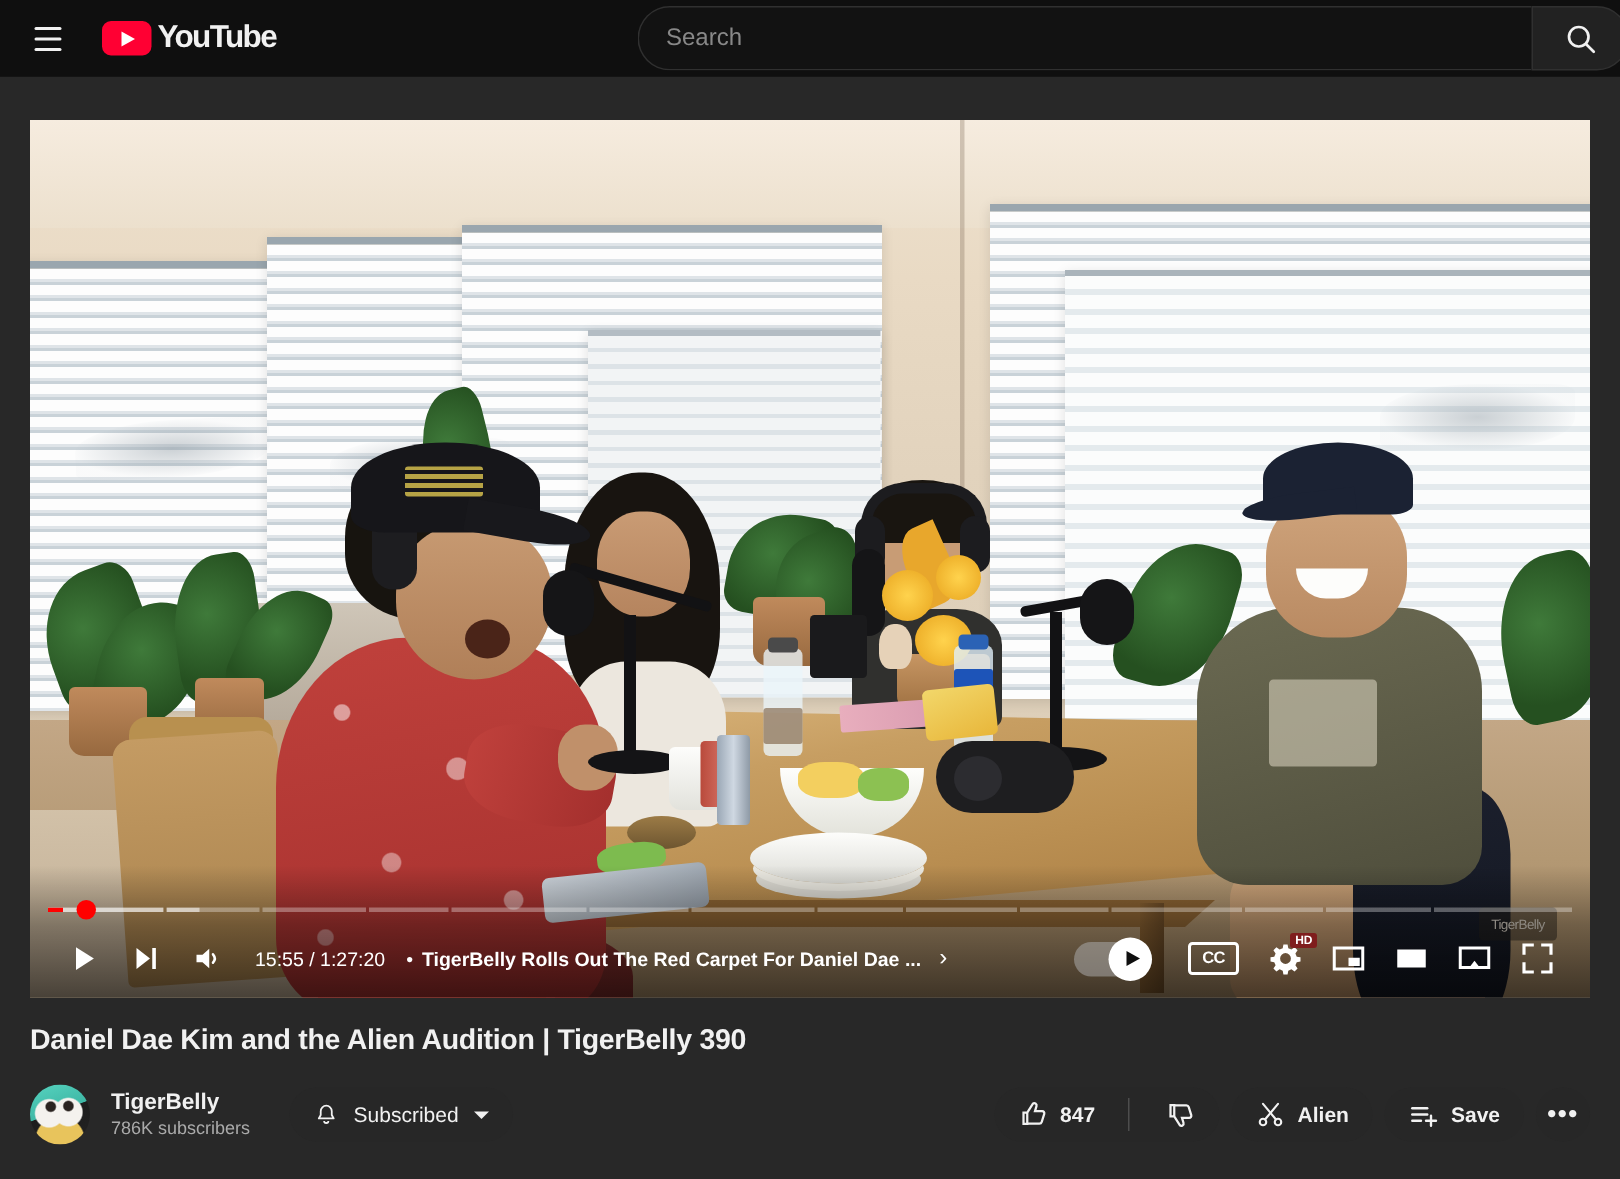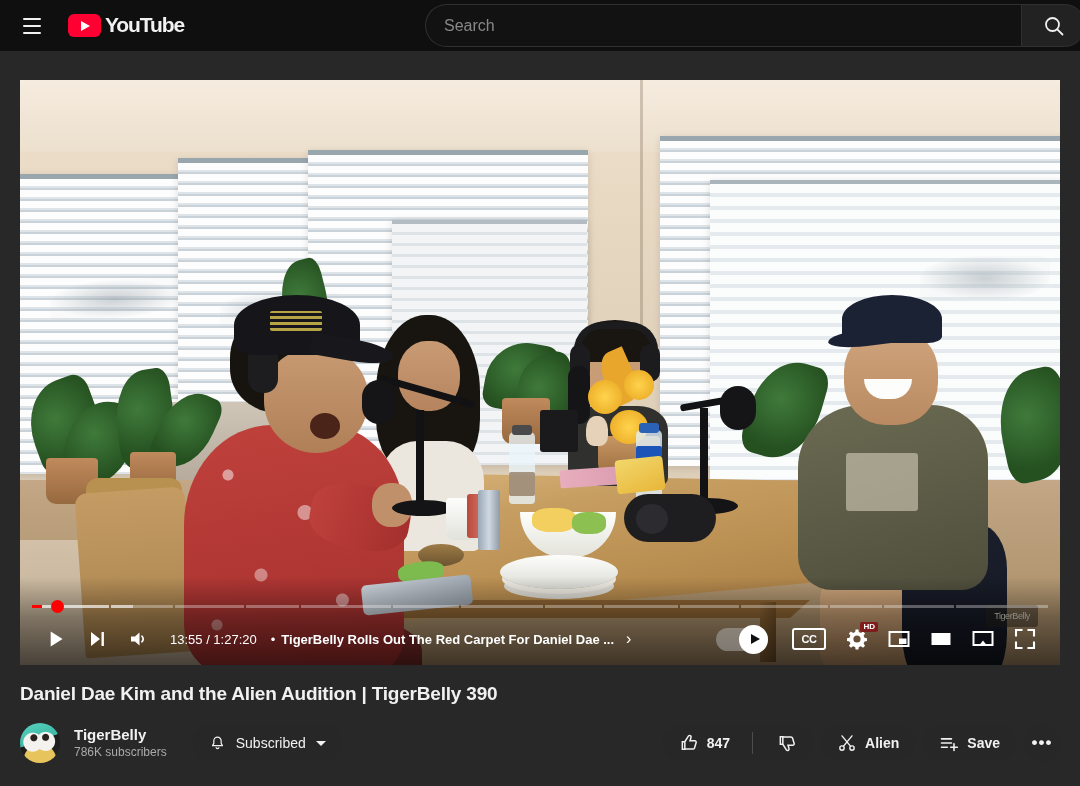--- a/index.html
+++ b/index.html
@@ -877,21 +877,21 @@
         </svg>
       </div>
 
       <div class="ctrl-btn">
         <svg width="24" height="24" viewBox="0 0 24 24">
           <path d="M4 9.5 L8 9.5 L12.5 5.5 L12.5 18.5 L8 14.5 L4 14.5 Z"></path>
           <path d="M15 9.2 Q17.4 12 15 14.8" fill="none" stroke="#fff" stroke-width="1.7" stroke-linecap="round"></path>
         </svg>
       </div>
 
-      <div class="time-text">13:55 / 1:27:20</div>
+      <div class="time-text">15:55 / 1:27:20</div>
       <div class="chapter-sep">•</div>
       <div class="chapter-title">TigerBelly Rolls Out The Red Carpet For Daniel Dae ...</div>
       <div class="chapter-chevron">›</div>
 
       <div class="spacer"></div>
 
       <div class="autoplay-toggle">
         <div class="autoplay-knob">
           <div class="tri"></div>
         </div>

